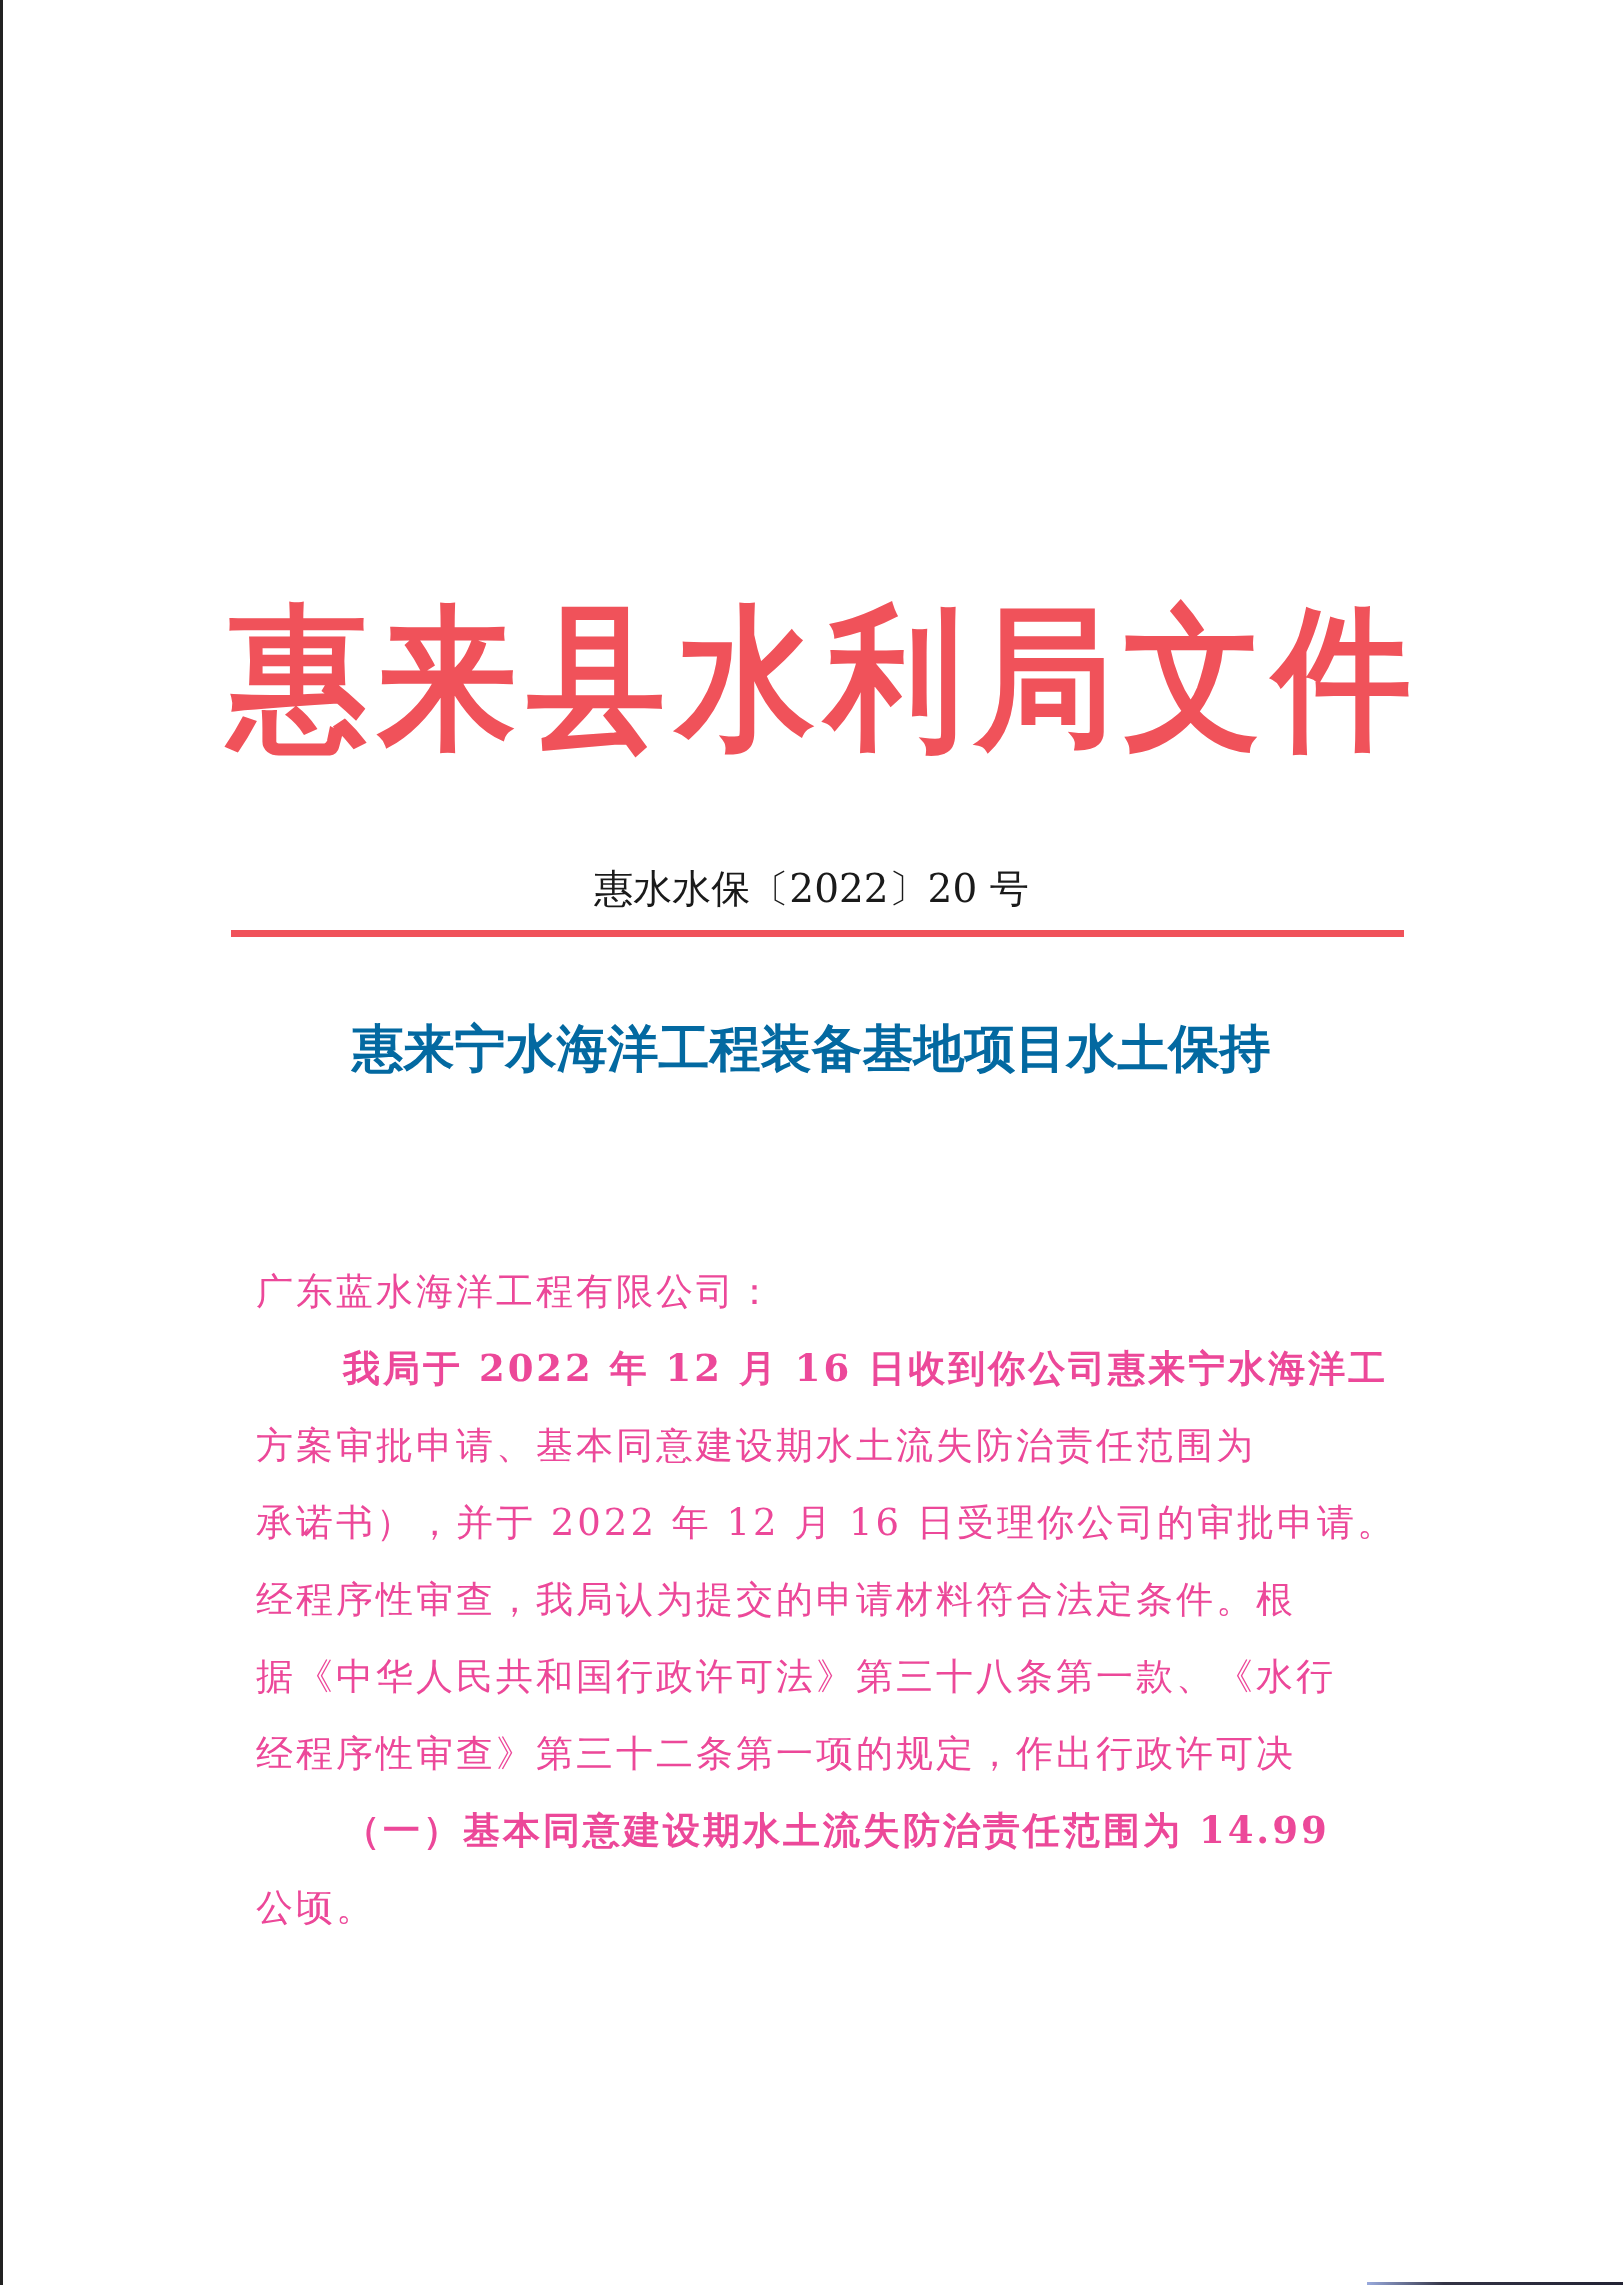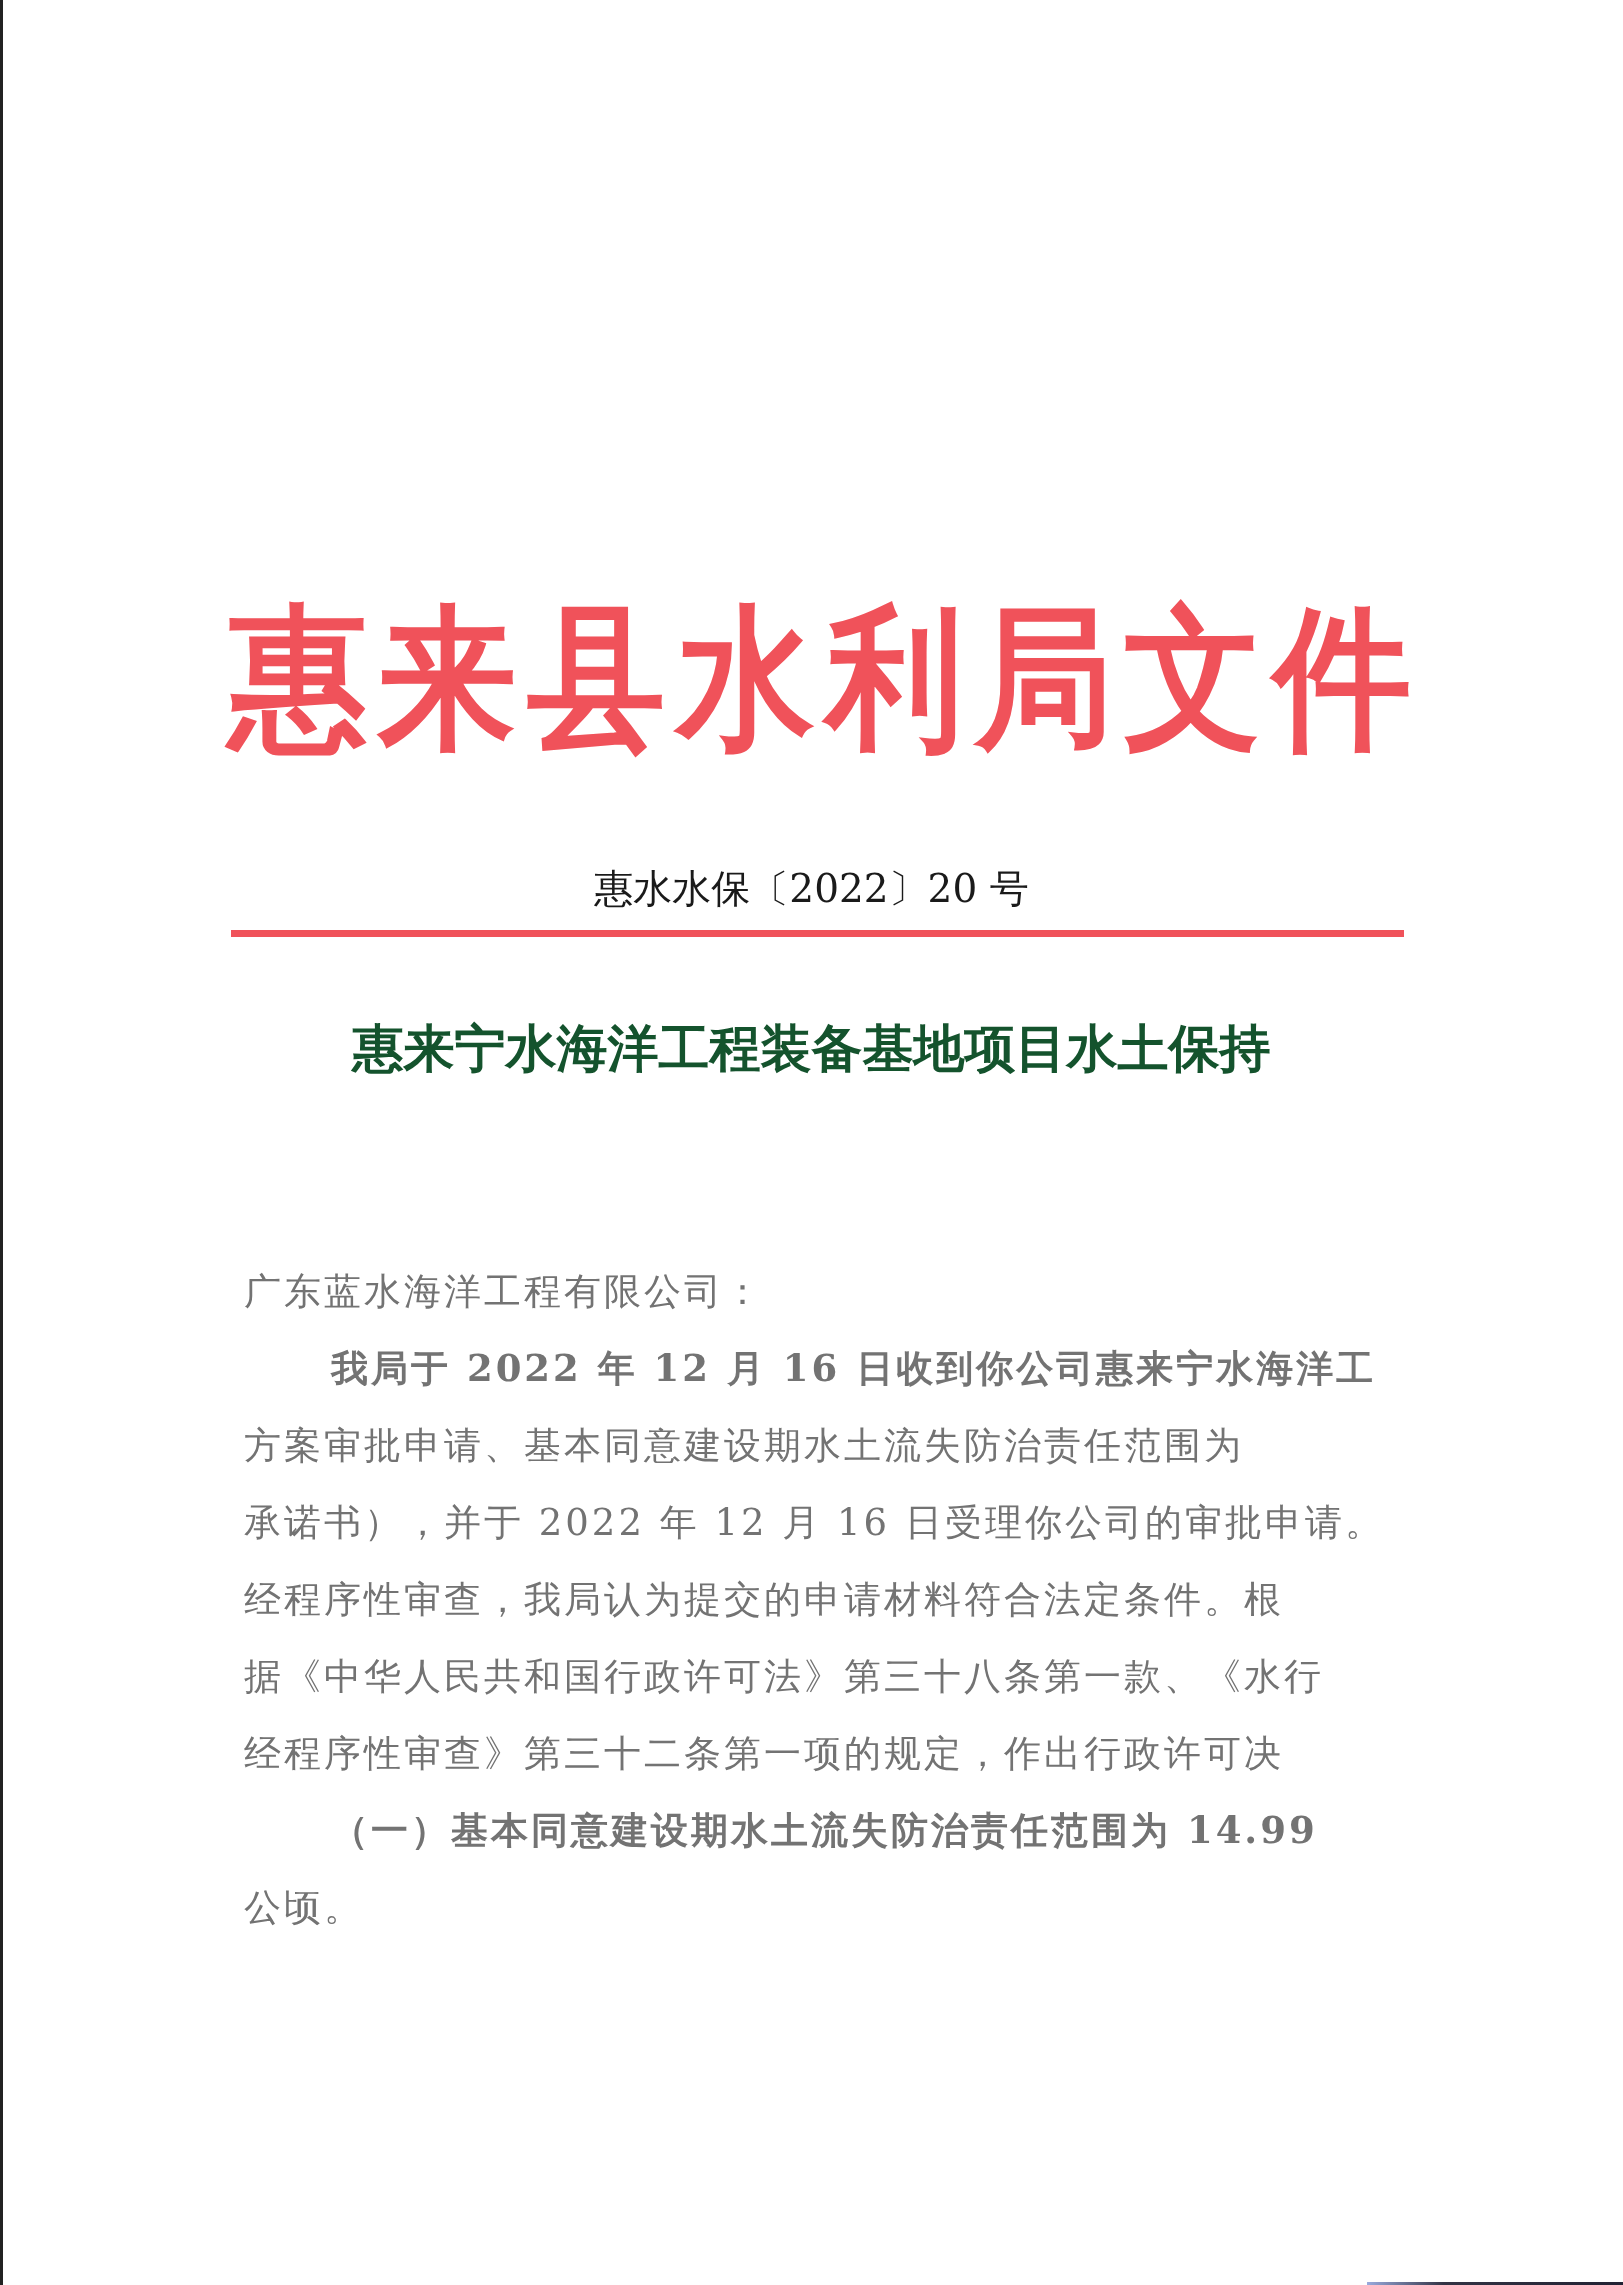--- a/index.html
+++ b/index.html
@@ -73,32 +73,32 @@
     .doc-title {
       position: absolute;
       left: 0;
       width: 1623px;
       top: 1005px;
       text-align: center;
       font-family: "DejaVu Sans", "Liberation Sans", sans-serif;
       font-weight: bold;
       font-size: 51px;
       line-height: 87px;
-      color: #14532d;
+      color: #0369a1;
     }
     .doc-title div { white-space: nowrap; }
     .body {
       position: absolute;
-      left: 244px;
+      left: 256px;
       top: 1253px;
       width: 1133px;
       font-family: "DejaVu Serif", "Liberation Serif", serif;
       font-size: 37px;
       line-height: 77px;
-      color: #737373;
+      color: #ec4899;
     }
     .body .line {
       white-space: nowrap;
       height: 77px;
       letter-spacing: 3px;
     }
     .body .indent { padding-left: 87px; font-weight: bold; }
   </style>
 </head>
 <body>

